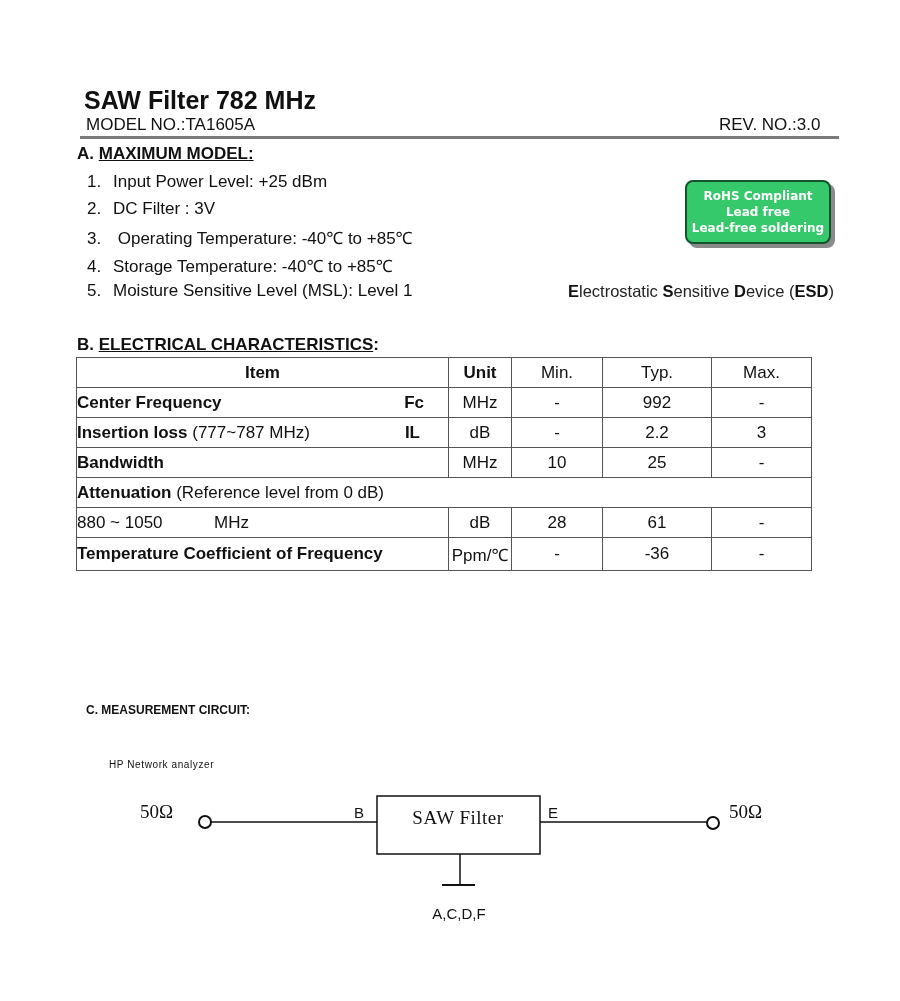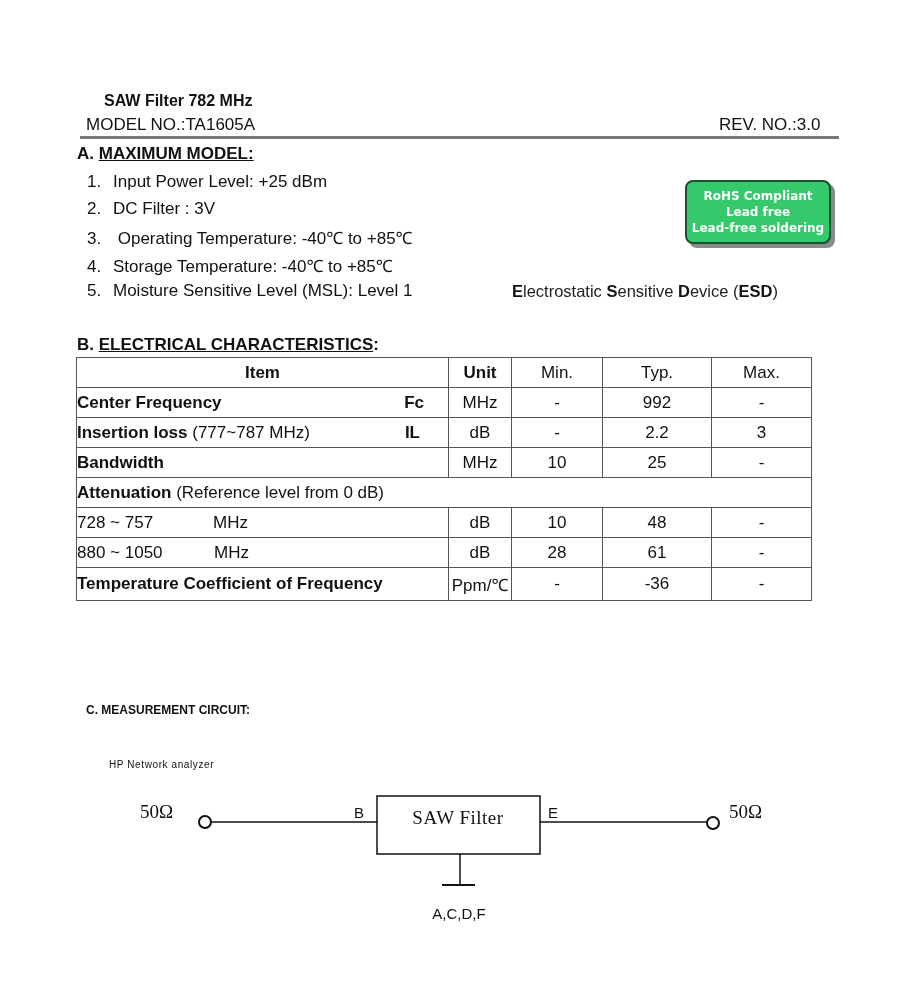--- a/index.html
+++ b/index.html
@@ -1,31 +1,31 @@
 <!DOCTYPE html>
 <html><head>
 <meta charset="utf-8">
 <style>
   html, body { margin:0; padding:0; background:#ffffff; }
   body { width:900px; height:1001px; position:relative; overflow:hidden;
          font-family:"Liberation Sans", sans-serif; color:#111; }
   .abs { position:absolute; }
-  .title { left:104px; top:86px; font-size:16px; font-weight:bold;margin-top:6px; }
+  .title { left:84px; top:86px; font-size:25px; font-weight:bold; }
   .model { left:86px; top:115px; font-size:17px; }
   .rev { left:719px; top:115px; font-size:17px; }
   .rule { left:80px; top:136px; width:759px; height:3px; background:#7a7a7a; }
   .secA { left:77px; top:144px; font-size:17px; font-weight:bold; }
   .secA u, .secB u { text-decoration:underline; }
   .list-item { font-size:17px; }
   .list-item .num { display:inline-block; width:26px; }
   .rohs { left:685px; top:180px; width:142px; height:60px; background:#35c96b;
           border:2px solid #14532d; border-radius:8px; box-shadow:4px 4px 0 #8a8a8a;
           color:#fff; font-family:"DejaVu Sans", sans-serif; font-size:12px; font-weight:bold;
           text-align:center; line-height:16px; display:flex; flex-direction:column; justify-content:center; }
-  .esd { left:512px; top:282px; font-size:16.5px; color:#222; }
+  .esd { left:568px; top:282px; font-size:16.5px; color:#222; }
   .esd b { color:#111; }
   .secB { left:77px; top:335px; font-size:17px; font-weight:bold; }
   table.spec { position:absolute; left:76px; top:357px; border-collapse:collapse; font-size:17px; }
   table.spec td { border:1.5px solid #555; height:29px; padding:0; vertical-align:middle; }
   table.spec td.c { text-align:center; }
   .col-item { width:371px; }
   .col-unit { width:62px; }
   .col-min { width:90px; }
   .col-typ { width:108px; }
   .col-max { width:99px; }
@@ -102,27 +102,20 @@
         </td>
     <td class="c">MHz</td>
     <td class="c">10</td>
     <td class="c">25</td>
     <td class="c">-</td>
   </tr>
   <tr>
     <td colspan="5"><b>Attenuation</b><span> (Reference level from 0 dB)</span></td>
   </tr>
   <tr>
-    <td><span style="display:inline-block;width:136px;">728 ~ 757</span><span>MHz</span></td>
-    <td class="c">dB</td>
-    <td class="c">10</td>
-    <td class="c">48</td>
-    <td class="c">-</td>
-  </tr>
-  <tr>
     <td><span style="display:inline-block;width:137px;">880 ~ 1050</span><span>MHz</span></td>
     <td class="c">dB</td>
     <td class="c">28</td>
     <td class="c">61</td>
     <td class="c">-</td>
   </tr>
   <tr>
     <td style="font-weight:bold;height:32px;">Temperature Coefficient of Frequency</td>
     <td class="c">Ppm/℃</td>
     <td class="c">-</td>

